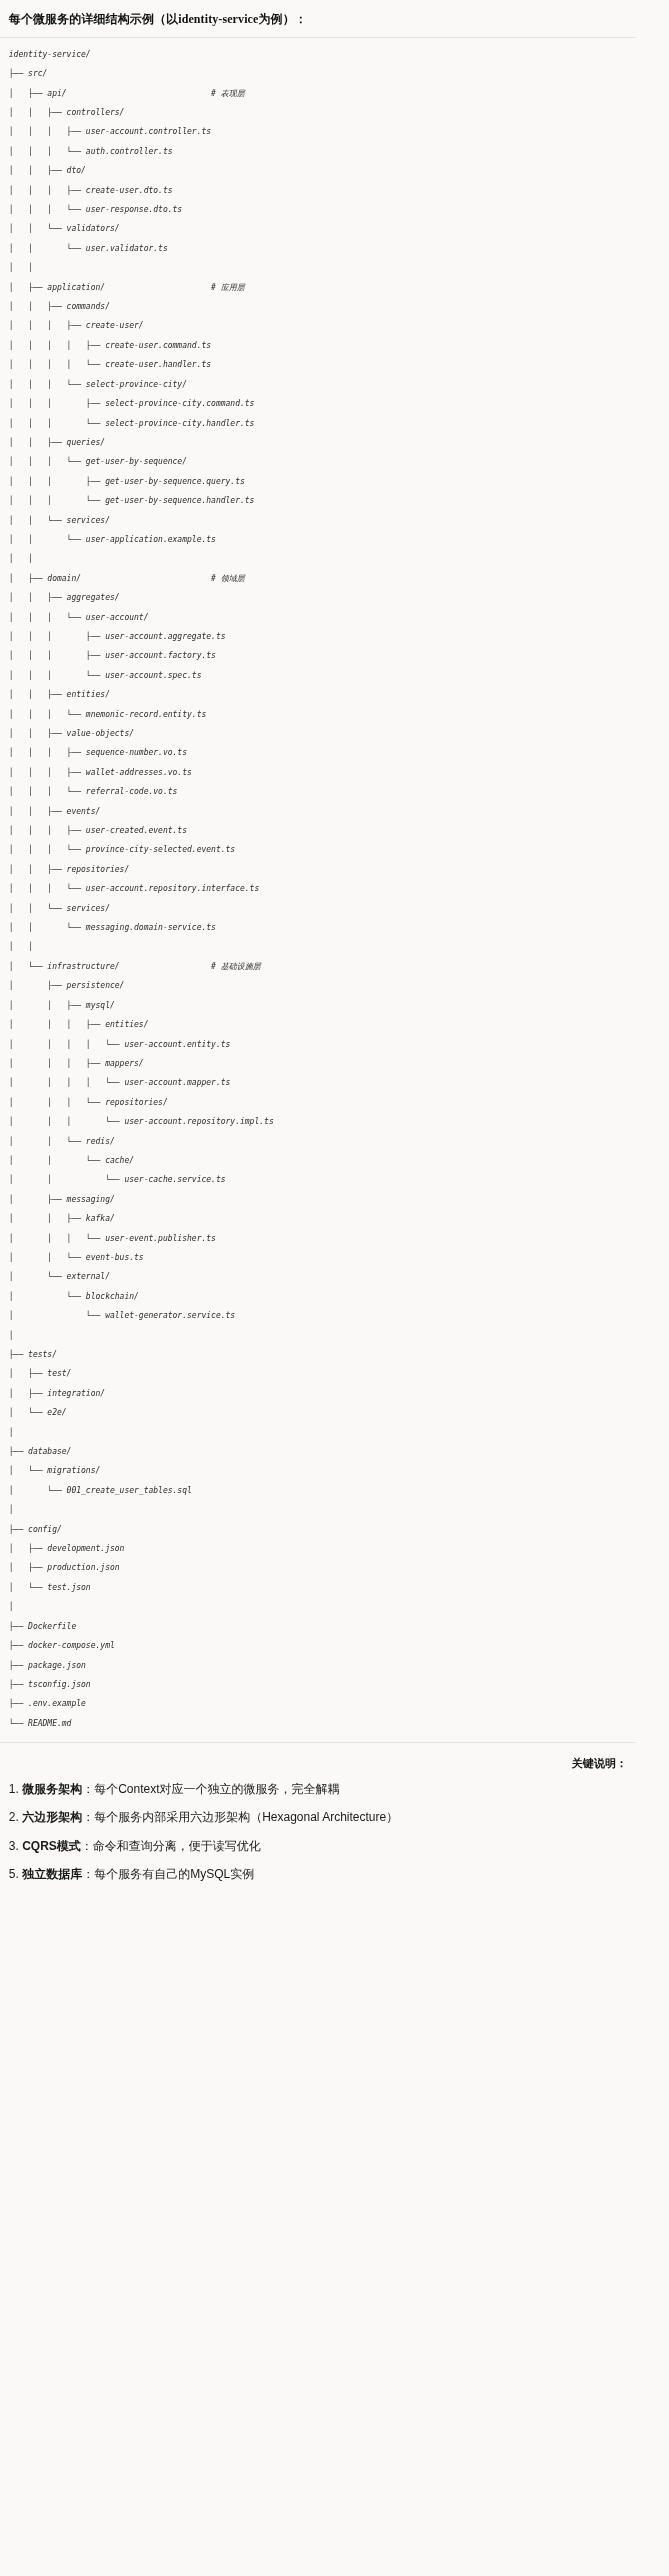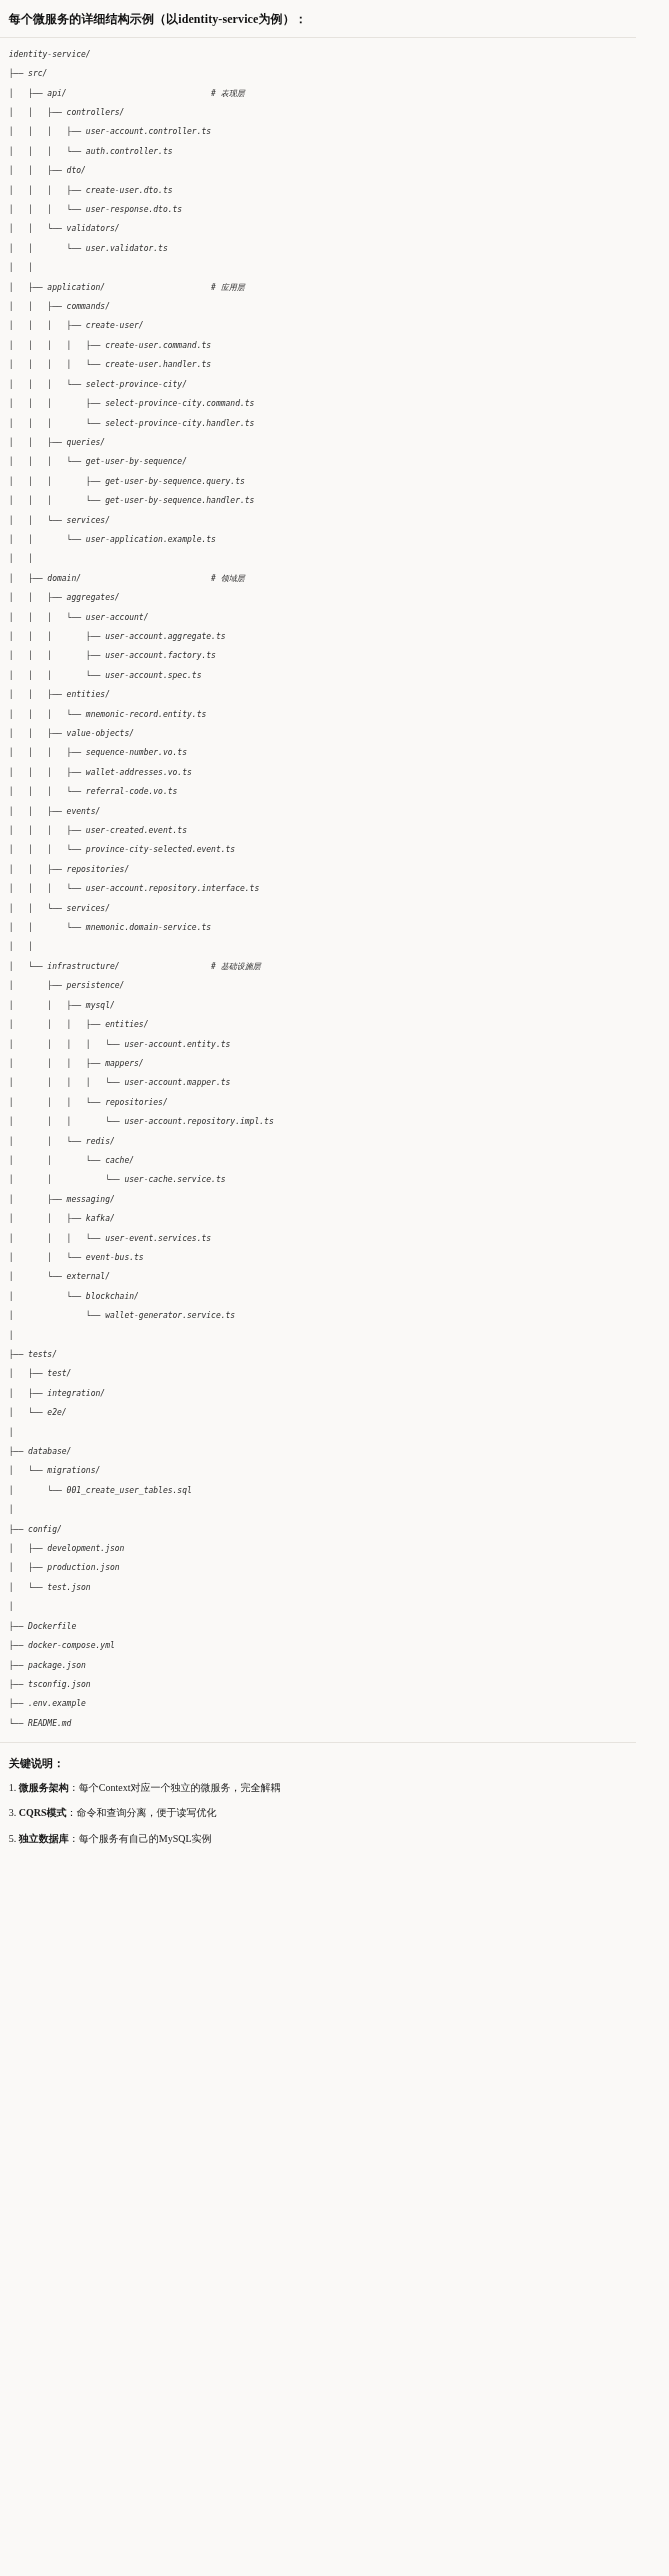--- a/index.html
+++ b/index.html
@@ -67,29 +67,30 @@
     padding: 12.5px 8.8px 10px 8.8px;
     background: #faf9f7;
   }
   .notes-title {
     font-family: "Liberation Serif", serif;
     font-weight: bold;
     font-size: 11px;
     margin: 0 0 8.8px 0;
     color: #111111;
     letter-spacing: 0.1px;
+    text-align: right;
   }
   .notes-list {
     margin: 0;
     padding: 0;
     list-style: none;
   }
   .note-item {
-    font-family: Liberation Serif, serif;
-    font-size: 10px;
+    font-family: Liberation Sans, sans-serif;
+    font-size: 12px;
     line-height: 1.5;
     margin: 0 0 10.6px 0;
     color: #1a1a1a;
   }
   .note-num {
     font-weight: normal;
   }
   .note-term {
     font-weight: bold;
   }
@@ -156,37 +157,37 @@
 <span class="tree-line">│   │   ├── value-objects/</span>
 <span class="tree-line">│   │   │   ├── sequence-number.vo.ts</span>
 <span class="tree-line">│   │   │   ├── wallet-addresses.vo.ts</span>
 <span class="tree-line">│   │   │   └── referral-code.vo.ts</span>
 <span class="tree-line">│   │   ├── events/</span>
 <span class="tree-line">│   │   │   ├── user-created.event.ts</span>
 <span class="tree-line">│   │   │   └── province-city-selected.event.ts</span>
 <span class="tree-line">│   │   ├── repositories/</span>
 <span class="tree-line">│   │   │   └── user-account.repository.interface.ts</span>
 <span class="tree-line">│   │   └── services/</span>
-<span class="tree-line">│   │       └── mnemonic.domain-service.ts</span>
+<span class="tree-line">│   │       └── messaging.domain-service.ts</span>
 <span class="tree-line">│   │</span>
 <span class="tree-line"><span>│   └── infrastructure/                   </span><span class="comment"># 基础设施层</span></span>
 <span class="tree-line">│       ├── persistence/</span>
 <span class="tree-line">│       │   ├── mysql/</span>
 <span class="tree-line">│       │   │   ├── entities/</span>
 <span class="tree-line">│       │   │   │   └── user-account.entity.ts</span>
 <span class="tree-line">│       │   │   ├── mappers/</span>
 <span class="tree-line">│       │   │   │   └── user-account.mapper.ts</span>
 <span class="tree-line">│       │   │   └── repositories/</span>
 <span class="tree-line">│       │   │       └── user-account.repository.impl.ts</span>
 <span class="tree-line">│       │   └── redis/</span>
 <span class="tree-line">│       │       └── cache/</span>
 <span class="tree-line">│       │           └── user-cache.service.ts</span>
 <span class="tree-line">│       ├── messaging/</span>
 <span class="tree-line">│       │   ├── kafka/</span>
-<span class="tree-line">│       │   │   └── user-event.services.ts</span>
+<span class="tree-line">│       │   │   └── user-event.publisher.ts</span>
 <span class="tree-line">│       │   └── event-bus.ts</span>
 <span class="tree-line">│       └── external/</span>
 <span class="tree-line">│           └── blockchain/</span>
 <span class="tree-line">│               └── wallet-generator.service.ts</span>
 <span class="tree-line">│</span>
 <span class="tree-line">├── tests/</span>
 <span class="tree-line">│   ├── test/</span>
 <span class="tree-line">│   ├── integration/</span>
 <span class="tree-line">│   └── e2e/</span>
 <span class="tree-line">│</span>
@@ -204,19 +205,20 @@
 <span class="tree-line">├── package.json</span>
 <span class="tree-line">├── tsconfig.json</span>
 <span class="tree-line">├── .env.example</span>
 <span class="tree-line">└── README.md</span></pre>
   </div>
 
   <div class="notes-block">
     <div class="notes-title">关键说明：</div>
     <ol class="notes-list" id="notes-list">
         <li class="note-item"><span class="note-num">1. </span><span class="note-term">微服务架构</span><span class="note-sep">：</span><span class="note-desc">每个Context对应一个独立的微服务，完全解耦</span></li>
+        <li class="note-item"><span class="note-num">2. </span><span class="note-term">六边形架构</span><span class="note-sep">：</span><span class="note-desc">每个服务内部采用六边形架构（Hexagonal Architecture）</span></li>
         <li class="note-item"><span class="note-num">3. </span><span class="note-term">CQRS模式</span><span class="note-sep">：</span><span class="note-desc">命令和查询分离，便于读写优化</span></li>
         <li class="note-item"><span class="note-num">5. </span><span class="note-term">独立数据库</span><span class="note-sep">：</span><span class="note-desc">每个服务有自己的MySQL实例</span></li>
       </ol>
   </div>
 
 </div>
 
 
 </body></html>

